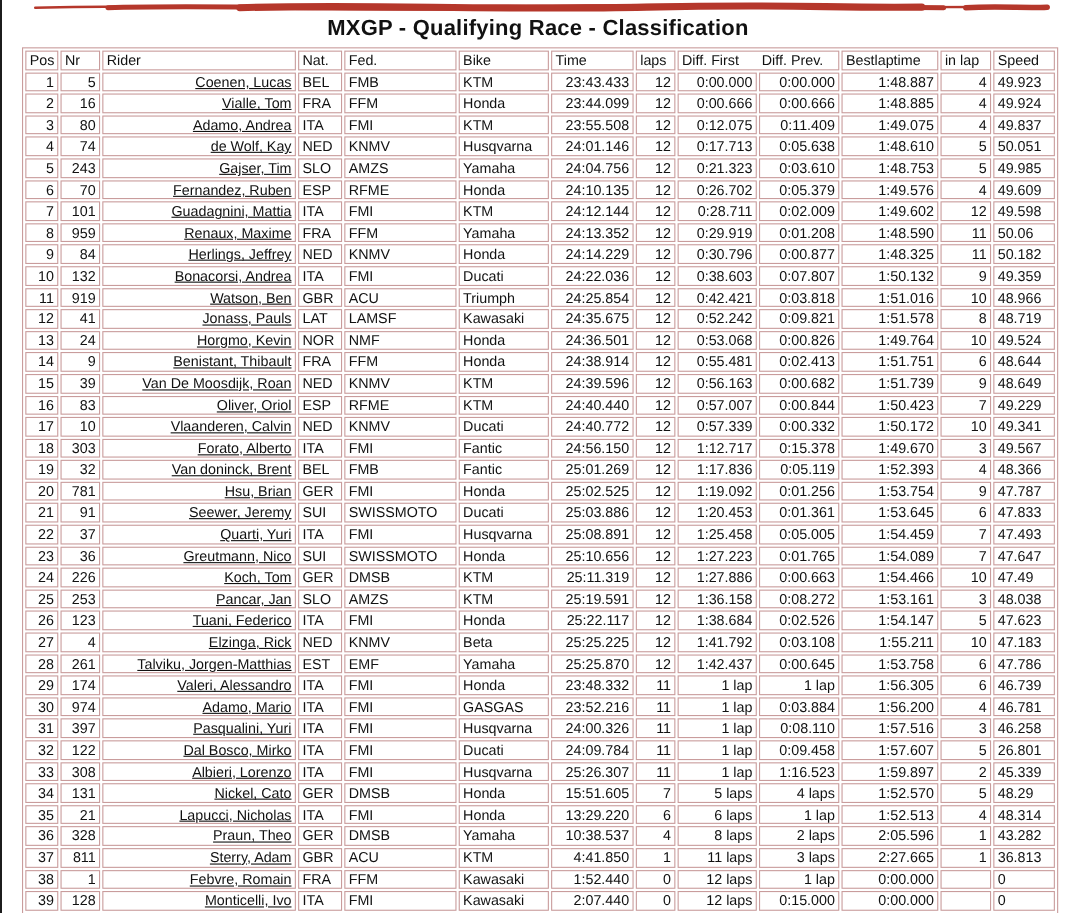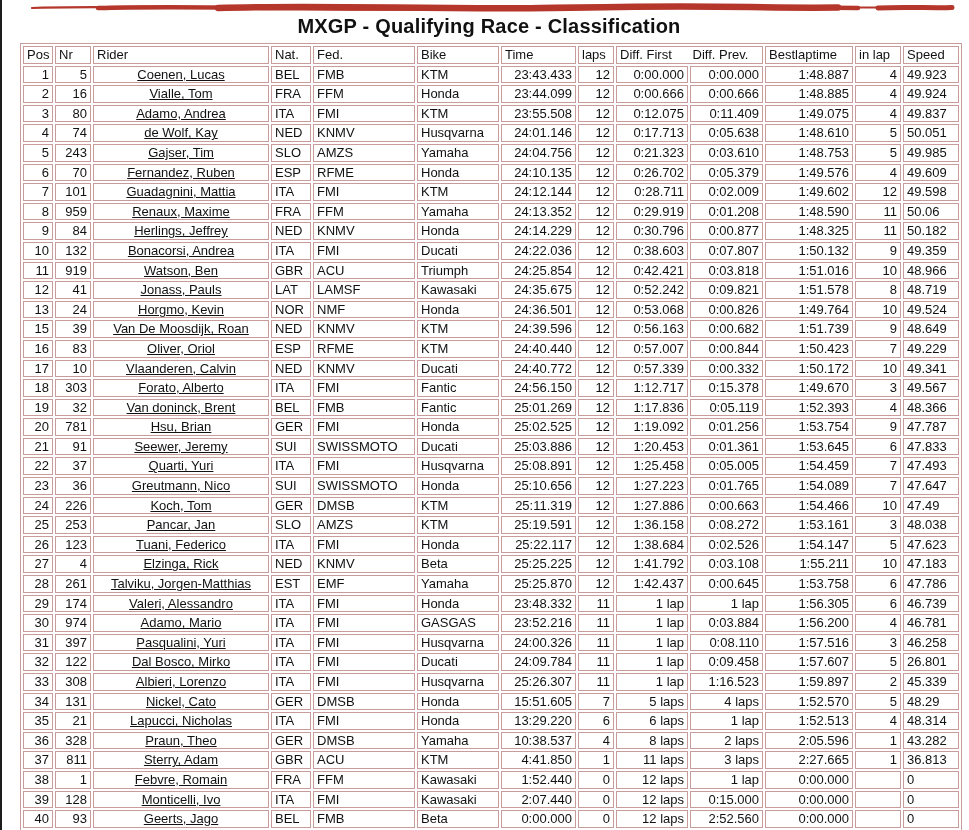--- a/index.html
+++ b/index.html
@@ -57,21 +57,21 @@
     white-space: nowrap;
     overflow: hidden;
     background: #ffffff;
   }
   th { text-align: left; }
   th.diff-merged { padding: 0; }
   .diff-merged-inner { display: flex; align-items: center; }
   .diff-merged-inner span { flex: 1 1 50%; padding: 0 3px; text-align: left; }
   td.num { text-align: right; }
   td.txt { text-align: left; }
-  td.rider { text-align: center; }
+  td.rider { text-align: right; }
   .rider-link {
     color: var(--link-color);
     text-decoration: underline;
     cursor: pointer;
   }
 </style>
 </head>
 <body>
 
 <div id="left-edge"></div>
@@ -316,20 +316,35 @@
           <td class="txt">Honda</td>
           <td class="num">24:36.501</td>
           <td class="num">12</td>
           <td class="num">0:53.068</td>
           <td class="num">0:00.826</td>
           <td class="num">1:49.764</td>
           <td class="num">10</td>
           <td class="txt">49.524</td>
         </tr>
         <tr>
+          <td class="num">14</td>
+          <td class="num">9</td>
+          <td class="rider"><span class="rider-link">Benistant, Thibault</span></td>
+          <td class="txt">FRA</td>
+          <td class="txt">FFM</td>
+          <td class="txt">Honda</td>
+          <td class="num">24:38.914</td>
+          <td class="num">12</td>
+          <td class="num">0:55.481</td>
+          <td class="num">0:02.413</td>
+          <td class="num">1:51.751</td>
+          <td class="num">6</td>
+          <td class="txt">48.644</td>
+        </tr>
+        <tr>
           <td class="num">15</td>
           <td class="num">39</td>
           <td class="rider"><span class="rider-link">Van De Moosdijk, Roan</span></td>
           <td class="txt">NED</td>
           <td class="txt">KNMV</td>
           <td class="txt">KTM</td>
           <td class="num">24:39.596</td>
           <td class="num">12</td>
           <td class="num">0:56.163</td>
           <td class="num">0:00.682</td>

